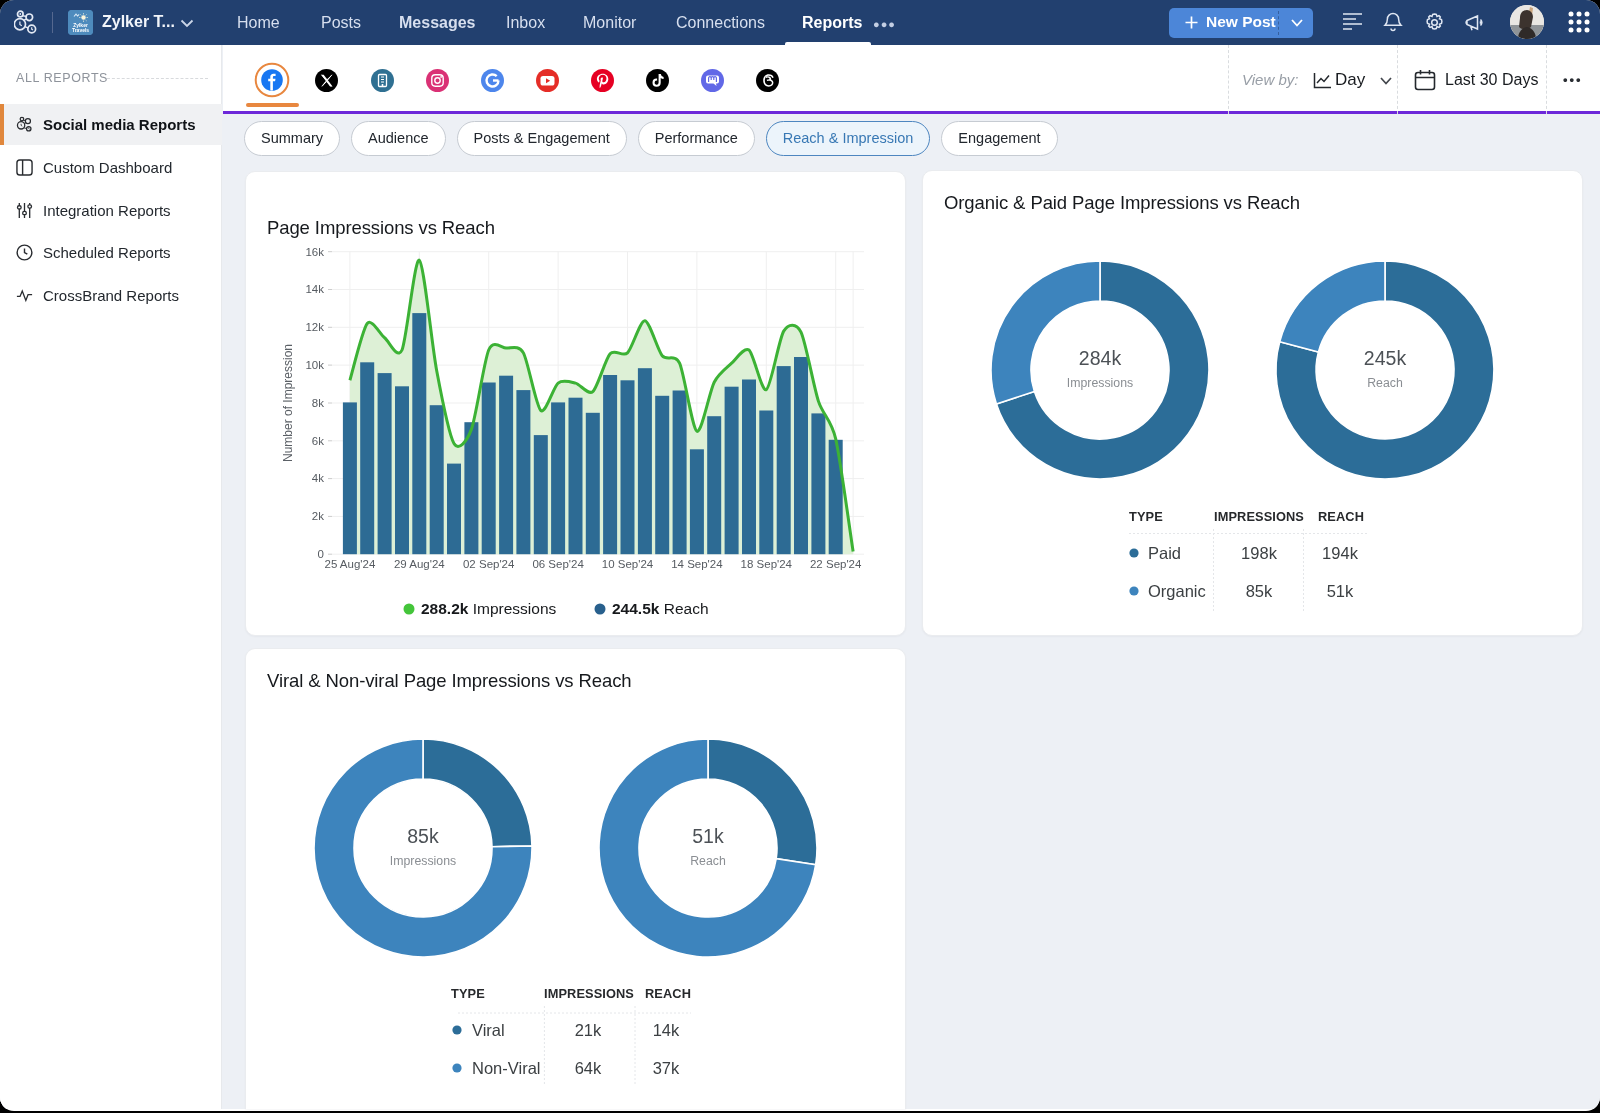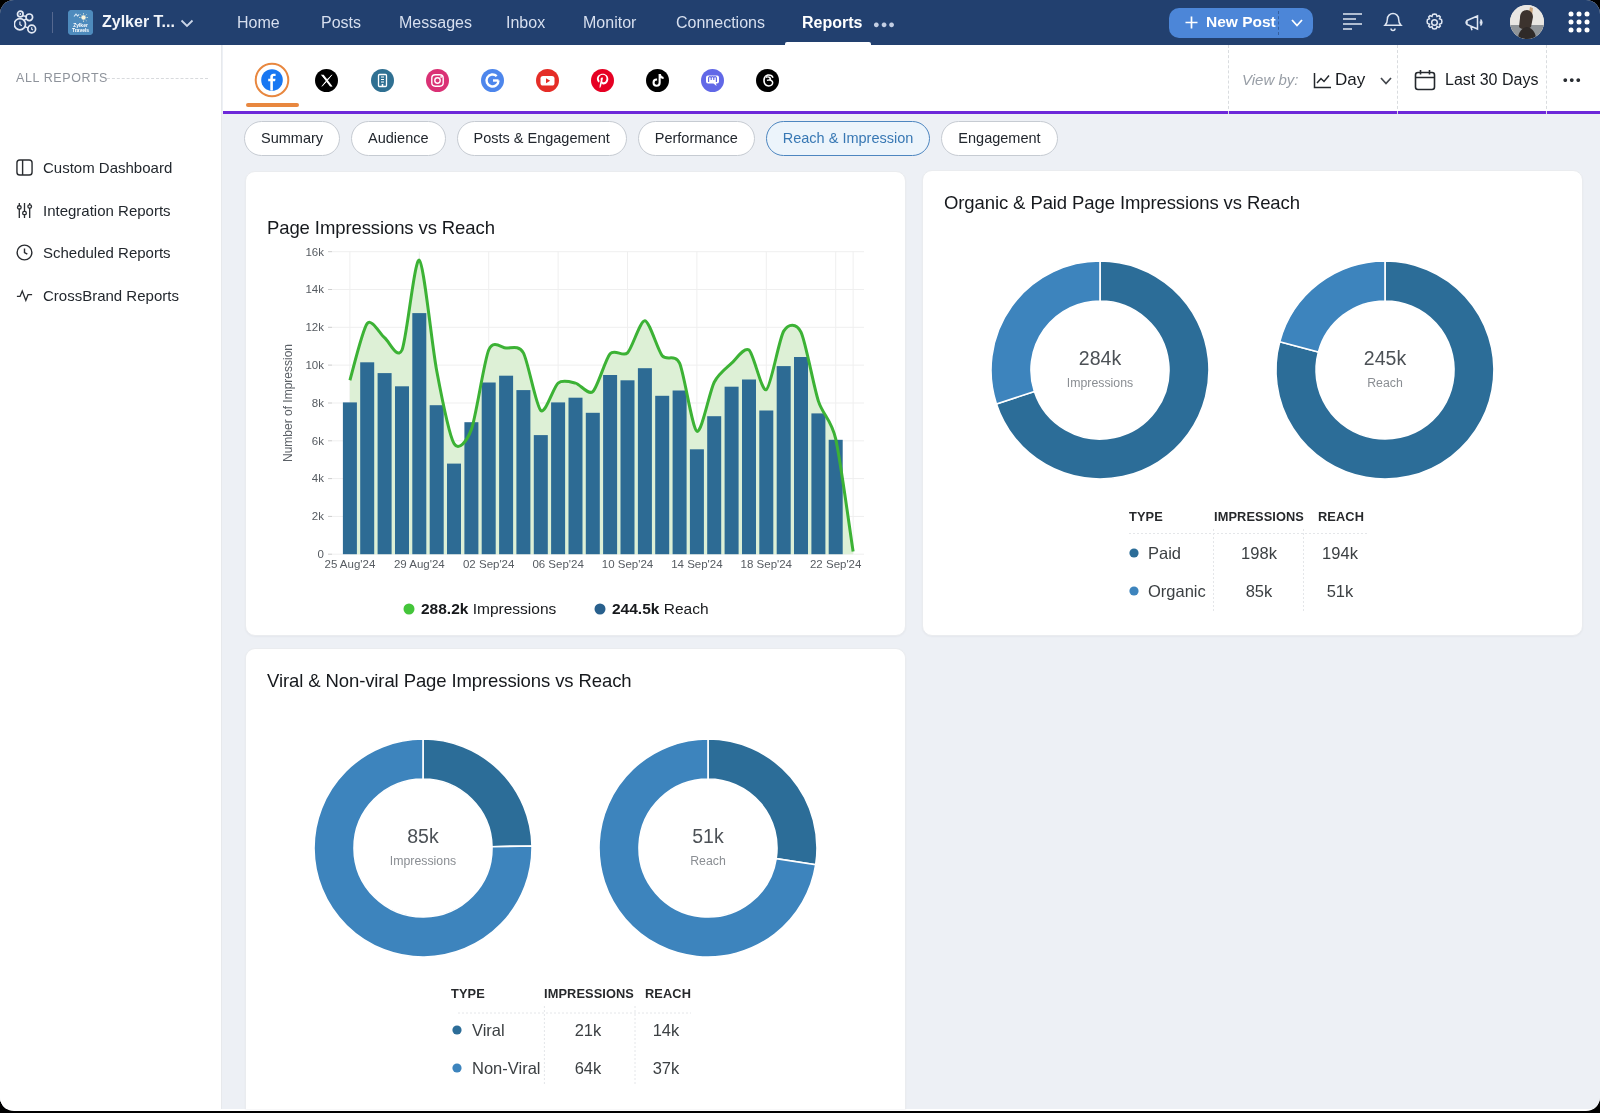--- a/index.html
+++ b/index.html
@@ -46,28 +46,28 @@
         <text x="12.5" y="16.5" font-size="5" fill="#fff" text-anchor="middle" font-weight="bold" font-family="Liberation Sans">Zylker</text>
         <text x="12.5" y="22" font-size="5" fill="#fff" text-anchor="middle" font-weight="bold" font-family="Liberation Sans">Travels</text>
       </svg>
     </div>
     <div style="position:absolute;left:102px;top:13px;font-size:16px;font-weight:bold;color:#f2f5fa;">Zylker T...</div>
     <svg width="14" height="9" viewBox="0 0 14 9" style="position:absolute;left:180px;top:19px;" fill="none" stroke="#ccd6e8" stroke-width="1.8">
         <path d="M1.5 1.5 L7 7 L12.5 1.5"></path>
       </svg>
     <div style="position:absolute;left:237px;top:14px;font-size:16px;color:#d7dfef;">Home</div>
     <div style="position:absolute;left:321px;top:14px;font-size:16px;color:#d7dfef;">Posts</div>
-    <div style="position:absolute;left:399px;top:14px;font-size:16px;color:#d7dfef;">Messages</div>
+    <div style="position:absolute;left:399px;top:14px;font-size:16px;color:#d7dfef;font-weight:bold;">Messages</div>
     <div style="position:absolute;left:506px;top:14px;font-size:16px;color:#d7dfef;">Inbox</div>
     <div style="position:absolute;left:583px;top:14px;font-size:16px;color:#d7dfef;">Monitor</div>
     <div style="position:absolute;left:676px;top:14px;font-size:16px;color:#d7dfef;">Connections</div>
     <div style="position:absolute;left:802px;top:14px;font-size:16px;color:#ffffff;font-weight:bold;">Reports</div>
     <div style="position:absolute;left:785px;top:42px;width:86px;height:3px;background:#fff;border-radius:2px 2px 0 0;"></div>
     <div style="position:absolute;left:873px;top:18px;color:#c3cee3;font-size:11px;letter-spacing:1px;">●●●</div>
-    <div style="position:absolute;left:1169px;top:8px;width:144px;height:30px;background:#4c86d8;border-radius:10px;">
+    <div style="position:absolute;left:1169px;top:8px;width:144px;height:30px;background:#4c86d8;border-radius:5px;">
       <svg width="13" height="13" viewBox="0 0 13 13" style="position:absolute;left:16px;top:8px;" stroke="#fff" stroke-width="1.7">
           <path d="M6.5 0.5 V12.5 M0.5 6.5 H12.5"></path>
         </svg>
       <span style="position:absolute;left:37px;top:5px;font-size:15.5px;color:#fff;font-weight:bold;">New Post</span>
       <div style="position:absolute;left:109px;top:3px;width:1px;height:24px;border-left:1px dashed #36609f;"></div>
       <svg width="12" height="8" viewBox="0 0 12 8" style="position:absolute;left:122px;top:11px;" fill="none" stroke="#fff" stroke-width="1.8">
           <path d="M1 1 L6 6.5 L11 1"></path>
         </svg>
     </div>
     <svg width="20" height="18" viewBox="0 0 20 18" style="position:absolute;left:1343px;top:13px;" stroke="#dfe6f2" stroke-width="1.5">
@@ -103,20 +103,31 @@
         <circle cx="19" cy="11" r="2.5"></circle>
       <circle cx="3" cy="19" r="2.5"></circle>
         <circle cx="11" cy="19" r="2.5"></circle>
         <circle cx="19" cy="19" r="2.5"></circle>
     </svg>
   </div>
   <div class="shell">
     <div class="sidebar">
       <div class="allrep">ALL REPORTS</div>
       <div class="allrep-line"></div>
+      <div class="sitem active" style="top:59px;">
+        <svg class="ic" viewBox="0 0 20 18" fill="none" stroke="#2a2d31" stroke-width="1.5">
+          <circle cx="6" cy="10" r="4.3"></circle>
+            <circle cx="14" cy="5" r="3"></circle>
+            <circle cx="7" cy="2.6" r="2.1"></circle>
+            <circle cx="15" cy="14" r="2.6"></circle>
+          <path d="M8.8 4 L11.5 4.5 M9.5 7.8 L12 7 M9.5 13 L12.8 13.8" stroke-width="1.1"></path>
+          <path d="M6 8.2 L6 10 L7.3 11 M15 12.6 L15 14 L16 14.7" stroke-width="1"></path>
+        </svg>
+          <span>Social media Reports</span>
+        </div>
       <div class="sitem" style="top:102px;">
         <svg class="ic" viewBox="0 0 18 18" fill="none" stroke="#2a2d31" stroke-width="1.5">
           <rect x="1" y="1" width="16" height="16" rx="3"></rect>
             <path d="M7 1 V17"></path>
         </svg>
           <span>Custom Dashboard</span>
         </div>
       <div class="sitem" style="top:145px;">
         <svg class="ic" viewBox="0 0 18 18" fill="none" stroke="#2a2d31" stroke-width="1.4">
           <path d="M3.5 1 V17 M9 1 V17 M14.5 1 V17"></path>

